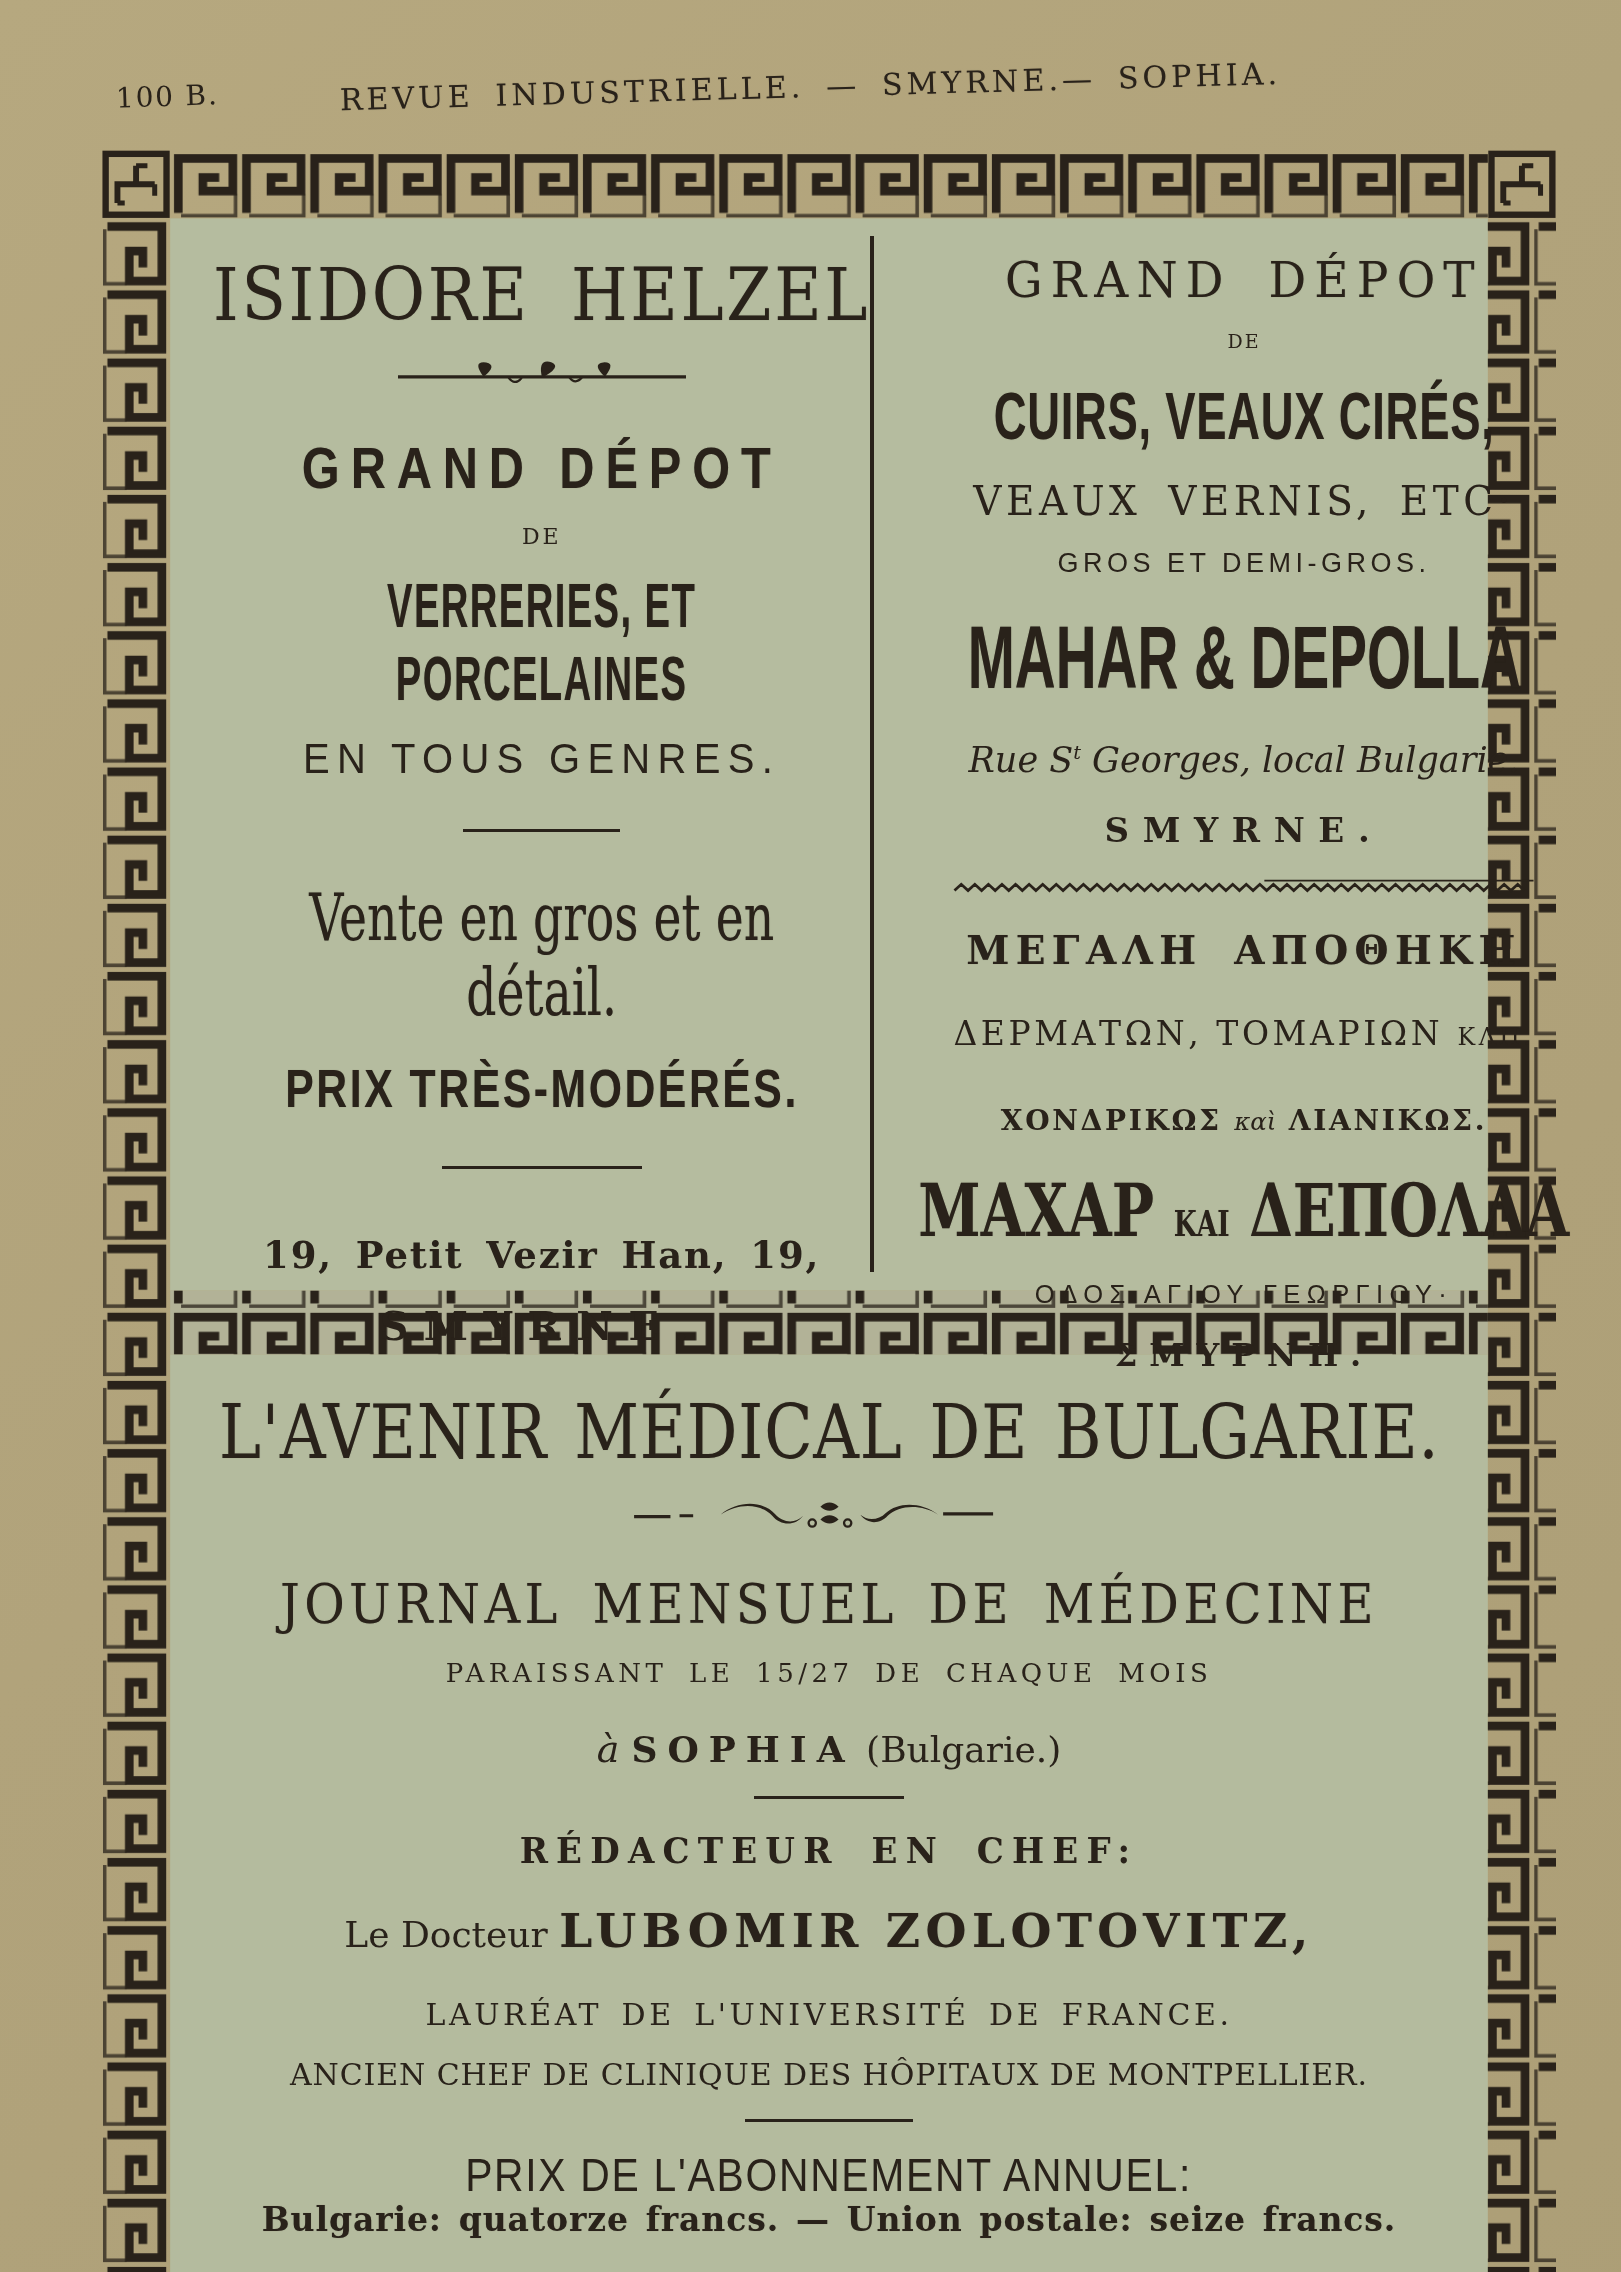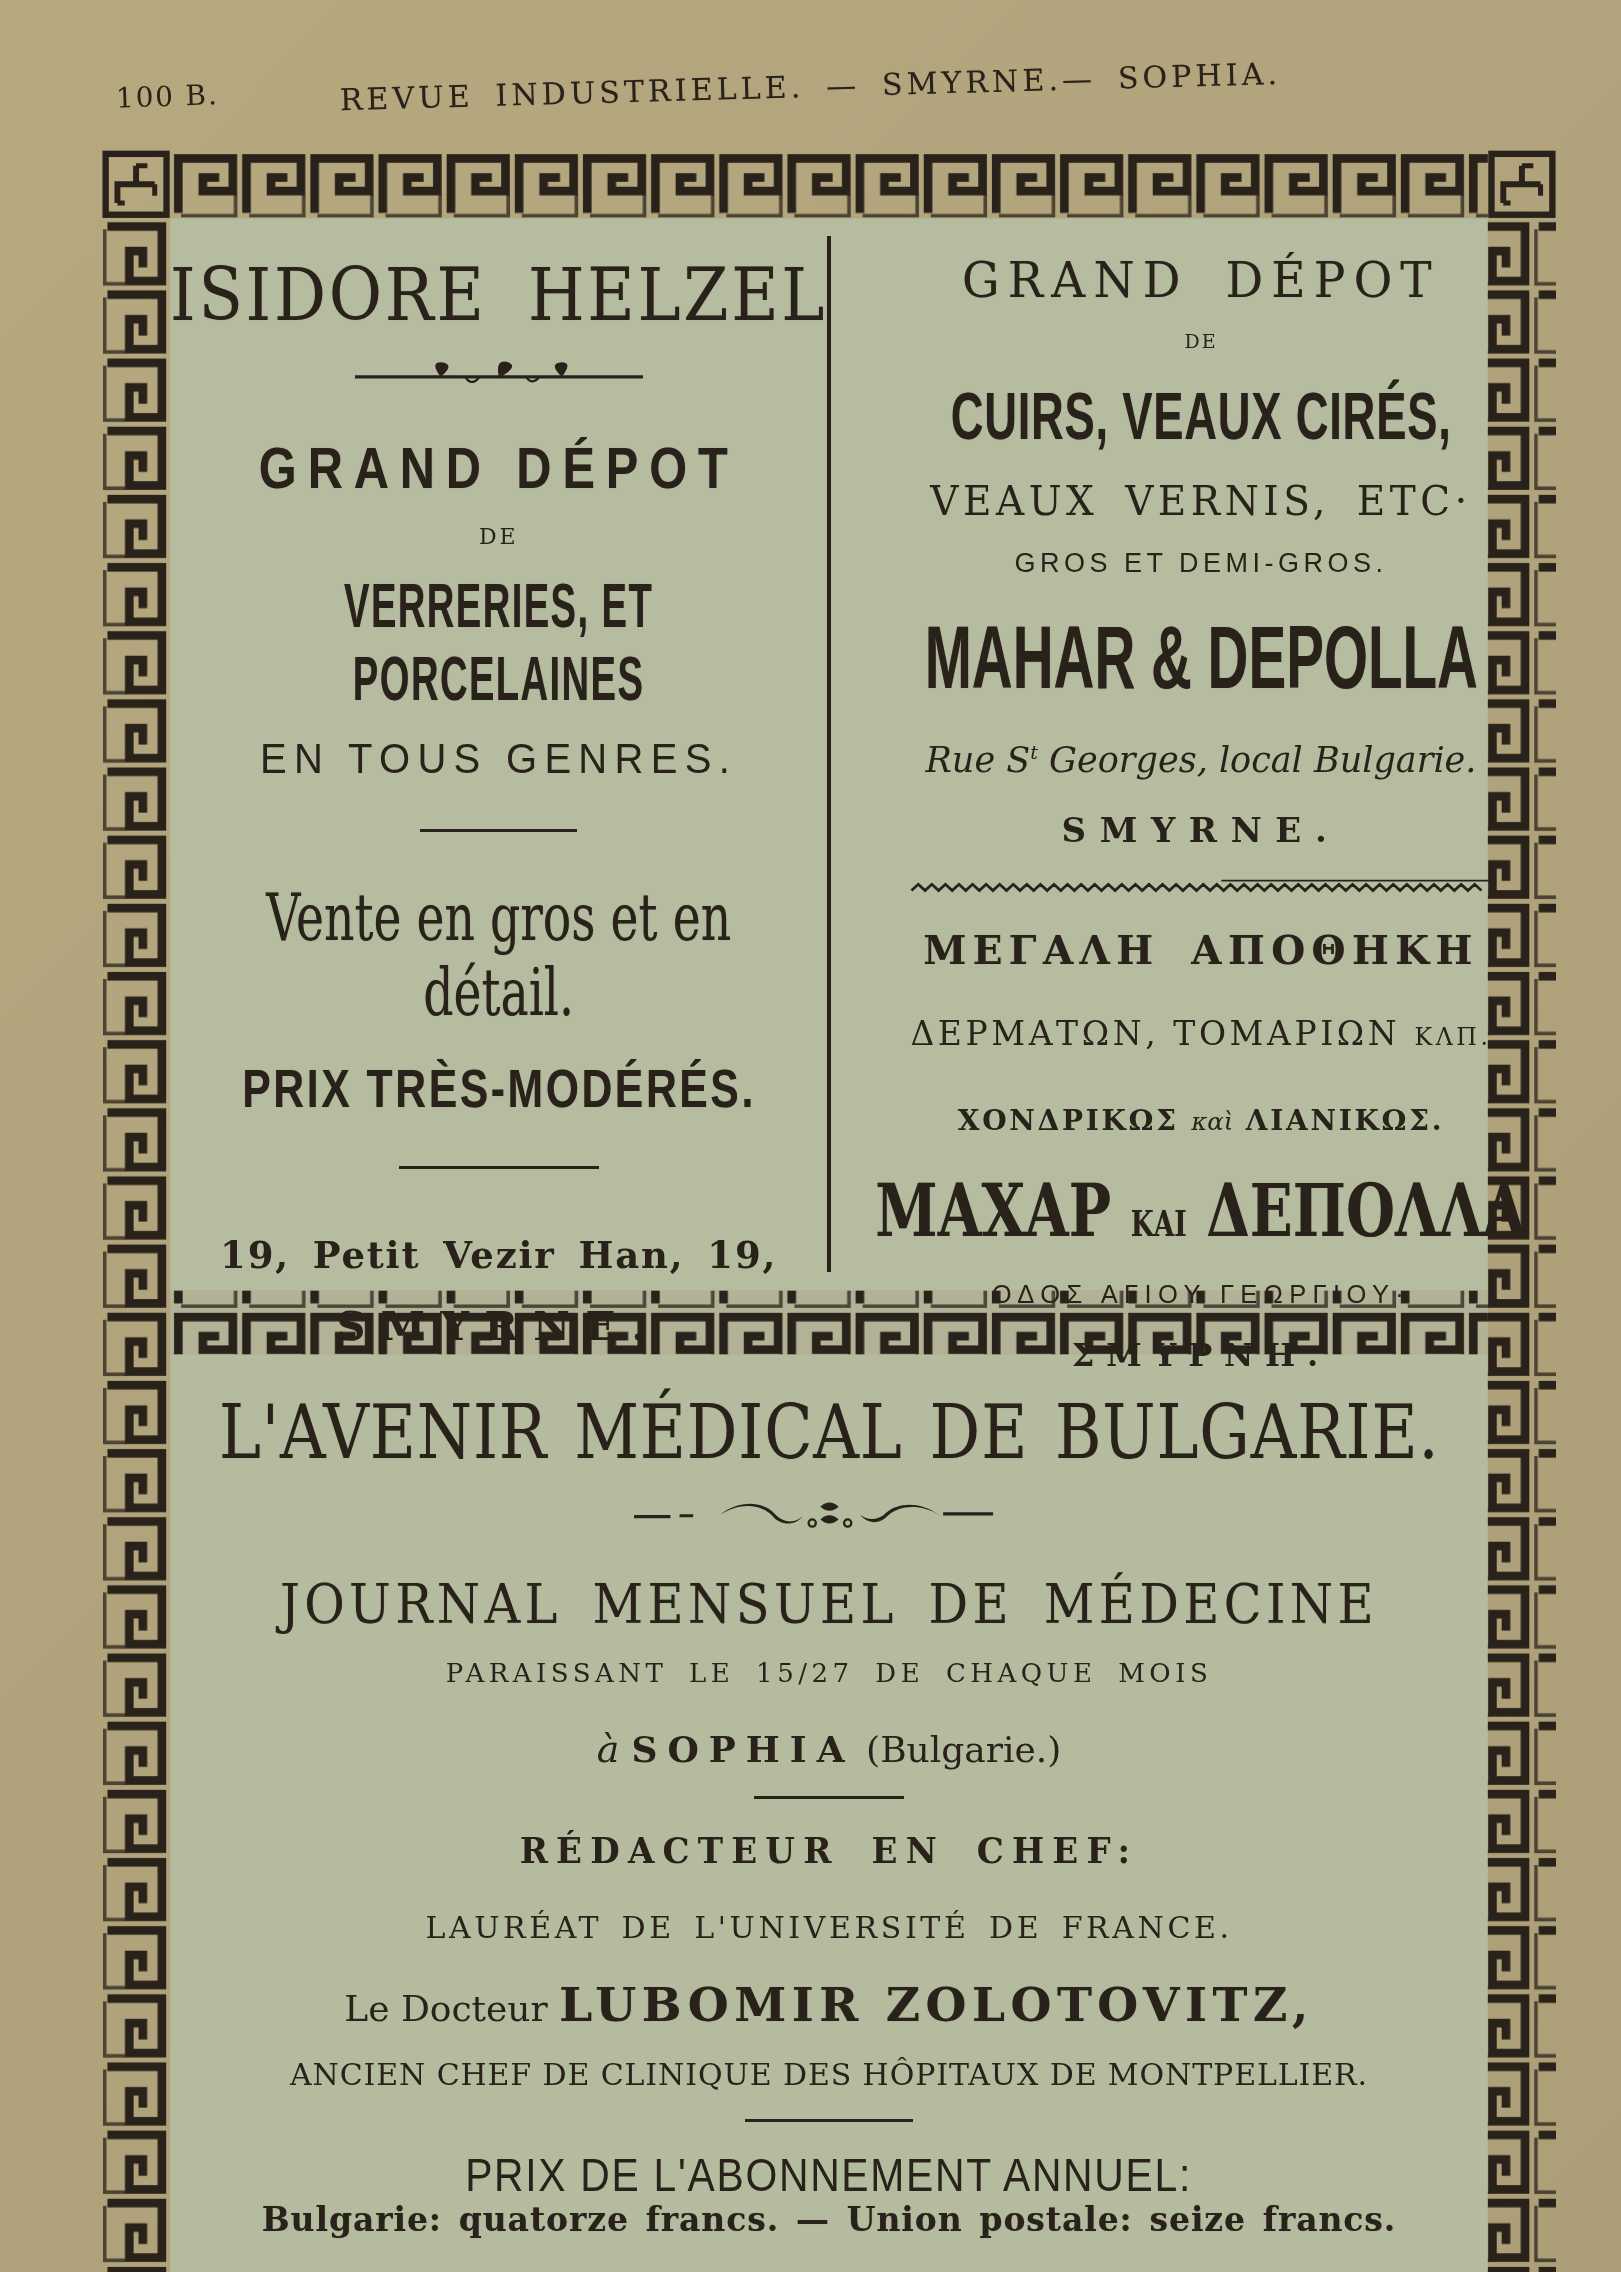--- a/index.html
+++ b/index.html
@@ -16,21 +16,21 @@
   
   .hdr{position:absolute;top:55px;left:0;width:100%;height:77px;}
   .pageno{position:absolute;left:116px;top:25px;font-size:28px;letter-spacing:1.8px;transform:rotate(-2deg);}
   .htitle{position:absolute;left:0;width:100%;text-align:center;top:13.6px;
     font-size:30px;letter-spacing:4.1px;word-spacing:8.2px;transform:rotate(-1.6deg);}
   
   .frame-svg{position:absolute;left:102px;top:150px;}
   
   .topsec{position:absolute;left:170px;top:218px;width:1318px;height:1073px;
     display:flex;flex-direction:row;}
-  .lcol{width:691px;text-align:center;}
+  .lcol{width:691px;text-align:center;padding-left:43px;}
   .rcol{flex:1;text-align:center;}
   .vdiv{width:6.4px;margin-top:18px;height:1036px;
     border-left:2.3px solid #29221a;border-right:2.3px solid #29221a;}
   .botsec{position:absolute;left:170px;top:1354px;width:1318px;height:1048px;text-align:center;}
   
   .serif{font-family:"DejaVu Serif", serif;}
   .sans{font-family:"Liberation Sans", sans-serif;}
   .nw{white-space:nowrap;}
   .ib{display:inline-block;}
   .soft{text-shadow:0 0 0.9px rgba(41,34,26,.35);}
@@ -196,22 +196,22 @@
         <circle cx="412" cy="66" r="8" fill="none" stroke="#29221a" stroke-width="5"></circle>
         <circle cx="490" cy="66" r="8" fill="none" stroke="#29221a" stroke-width="5"></circle>
         <path d="M700,46 h110" stroke="#29221a" stroke-width="7"></path>
       </svg>
     </div>
     <div class="serif b-sub ib soft">JOURNAL MENSUEL DE MÉDECINE</div>
     <div class="serif b-par">PARAISSANT LE 15/27 DE CHAQUE MOIS</div>
     <div class="serif b-soph nw"><span class="pfx">à </span><span class="city">SOPHIA</span><span> (Bulgarie.)</span></div>
     <div class="rule b-rule1"></div>
     <div class="serif b-red ib">RÉDACTEUR EN CHEF:</div>
+    <div class="serif b-doc"><span class="pfx">Le Docteur </span><span class="name soft">LUBOMIR ZOLOTOVITZ,</span></div>
     <div class="serif b-cred1">LAURÉAT DE L'UNIVERSITÉ DE FRANCE.</div>
-    <div class="serif b-doc"><span class="pfx">Le Docteur </span><span class="name soft">LUBOMIR ZOLOTOVITZ,</span></div>
     <div class="serif b-cred2">ANCIEN CHEF DE CLINIQUE DES HÔPITAUX DE MONTPELLIER.</div>
     <div class="rule b-rule2"></div>
     <div class="sans b-prix ib">PRIX DE L'ABONNEMENT ANNUEL:</div>
     <div class="serif b-tarif soft">Bulgarie: quatorze francs. — Union postale: seize francs.</div>
     
     
     
     
     
   </div>

